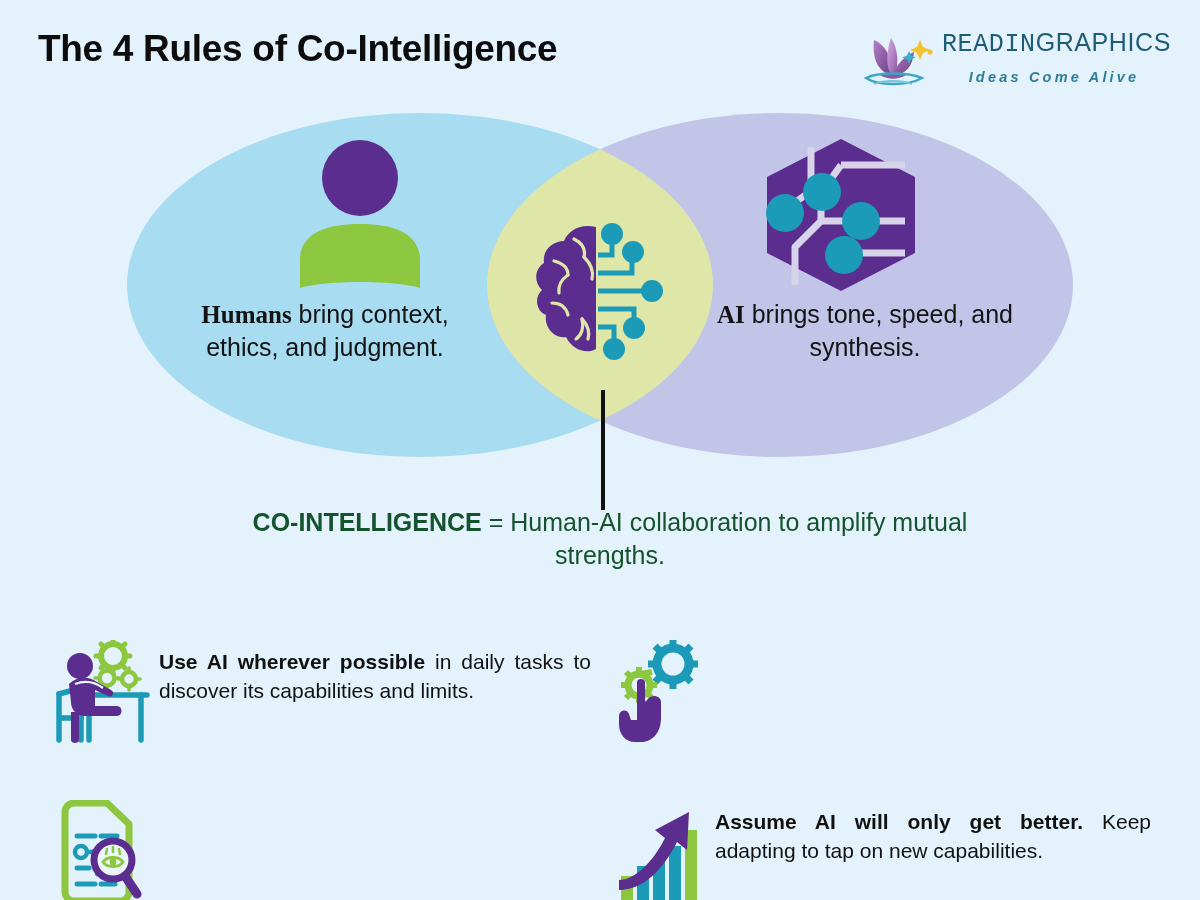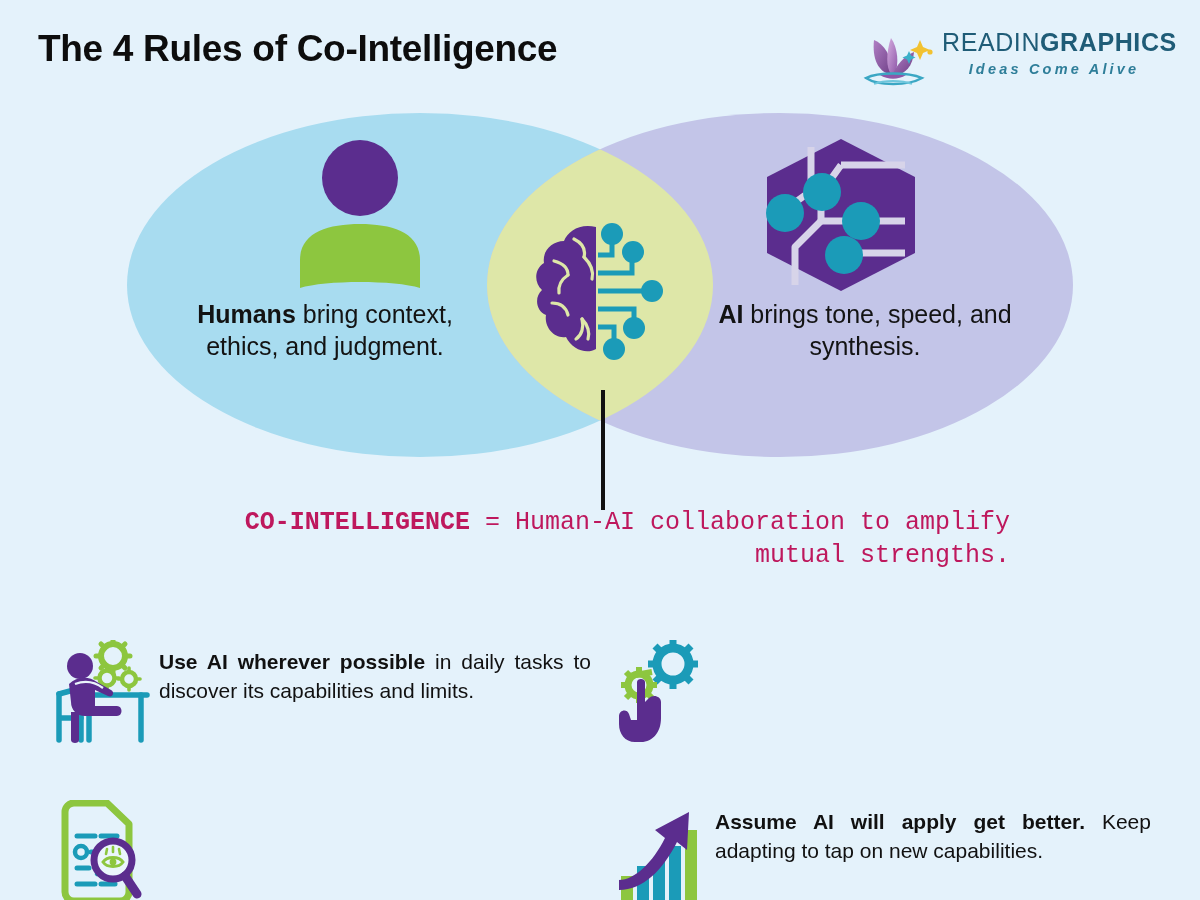--- a/index.html
+++ b/index.html
@@ -16,48 +16,48 @@
   #header { position:absolute; top:0; left:0; width:1200px; height:110px; }
   #page-title {
     position:absolute; left:38px; top:28px;
     font-size:37px; font-weight:bold; letter-spacing:-0.3px;
     color:#0d0d0d; white-space:nowrap;
   }
   #logo { position:absolute; right:30px; top:26px; width:310px; height:66px; }
   #logo-mark { position:absolute; left:0; top:2px; width:78px; height:62px; }
   #logo-text { position:absolute; left:82px; top:4px; width:228px; }
   .logo-word { font-size:25px; letter-spacing:0.6px; color:#1F5C77; line-height:1; }
-  .logo-word .lw-thin { font-weight:400; }
-  .logo-word .lw-bold { font-weight:bold; }
+  .logo-word .lw-thin { font-weight:400;font-family:Liberation Mono, monospace; }
+  .logo-word .lw-bold { font-weight:normal; }
   #logo-tagline {
-    margin-top:6px; font-size:14.5px; font-style:italic; font-weight:bold;
+    margin-top:12px; font-size:14.5px; font-style:italic; font-weight:bold;
     letter-spacing:3.2px; color:#2E7E99; text-align:center; padding-right:4px;
   }
 
   
   #venn { position:absolute; left:0; top:100px; width:1200px; height:410px; }
   #venn-svg { position:absolute; left:0; top:0; }
 
   .venn-label {
     position:absolute; text-align:center; font-size:25px; line-height:1.28;
     color:#131313;
   }
   #venn-label-human { left:175px; top:198px; width:300px; }
   #venn-label-ai    { left:715px; top:198px; width:300px; }
-  .venn-label b { font-weight:bold; }
+  .venn-label b { font-weight:bold;font-family:Liberation Serif, serif; }
 
   #person-icon { position:absolute; left:295px; top:38px; width:130px; height:150px; }
   #brain-icon  { position:absolute; left:528px; top:115px; width:150px; height:160px; }
   #ai-icon     { position:absolute; left:755px; top:35px; width:172px; height:160px; }
 
   
   #connector { position:absolute; left:601px; top:390px; width:4px; height:120px; background:#111; }
   #caption {
     position:absolute; left:210px; top:506px; width:800px;
-    text-align:right; font-size:25px; line-height:1.32; color:#be185d;font-family:Liberation Mono, monospace;
+    text-align:center; font-size:25px; line-height:1.32; color:#14532d;
   }
   #caption b { font-weight:bold; }
 
   
   #rules {
     position:absolute; left:55px; top:640px; width:1110px; height:280px;
     display:grid; grid-template-columns:540px 540px; grid-template-rows:140px 140px;
     column-gap:30px; row-gap:0px;gap:20px;
   }
   .rule { display:flex; align-items:flex-start; }
@@ -335,17 +335,17 @@
           <rect x="22" y="66" width="12" height="36" fill="#1B9BB8"></rect>
           <rect x="38" y="58" width="12" height="44" fill="#1B9BB8"></rect>
           <rect x="54" y="46" width="12" height="56" fill="#1B9BB8"></rect>
           <rect x="70" y="30" width="12" height="72" fill="#8DC63F"></rect>
         </g>
         <path d="M4 80 C20 80 38 62 50 38 L40 30 L74 12 L72 50 L62 42
                  C48 70 28 90 4 90 Z" fill="#5B2D8E"></path>
       </svg>
     </div>
     <div class="rule-text">
-      <b>Assume AI will apply get better.</b><span> Keep adapting to tap on new capabilities.</span>
+      <b>Assume AI will only get better.</b><span> Keep adapting to tap on new capabilities.</span>
     </div>
   </div>
 
 </div>
 
 </body></html>

